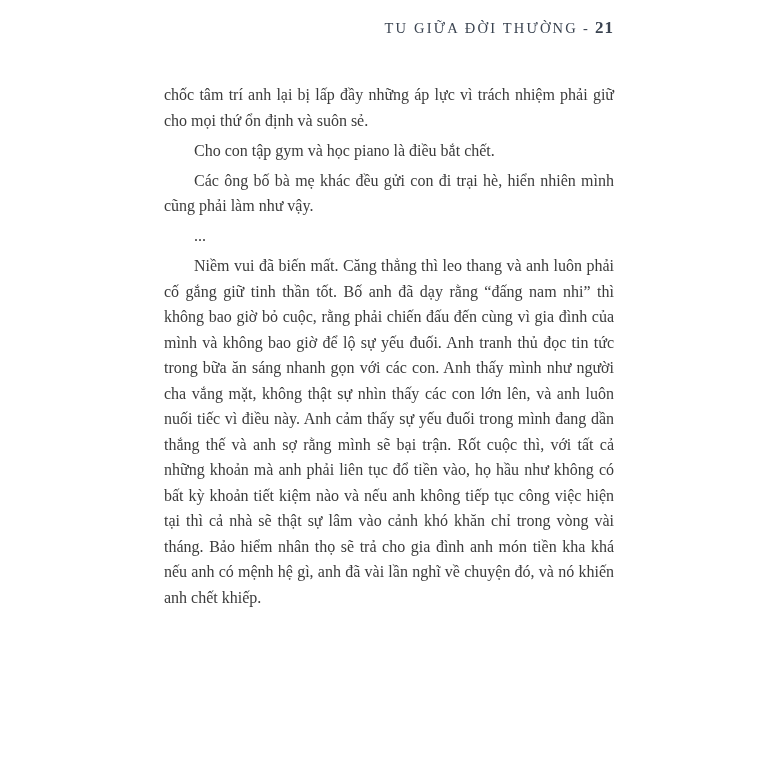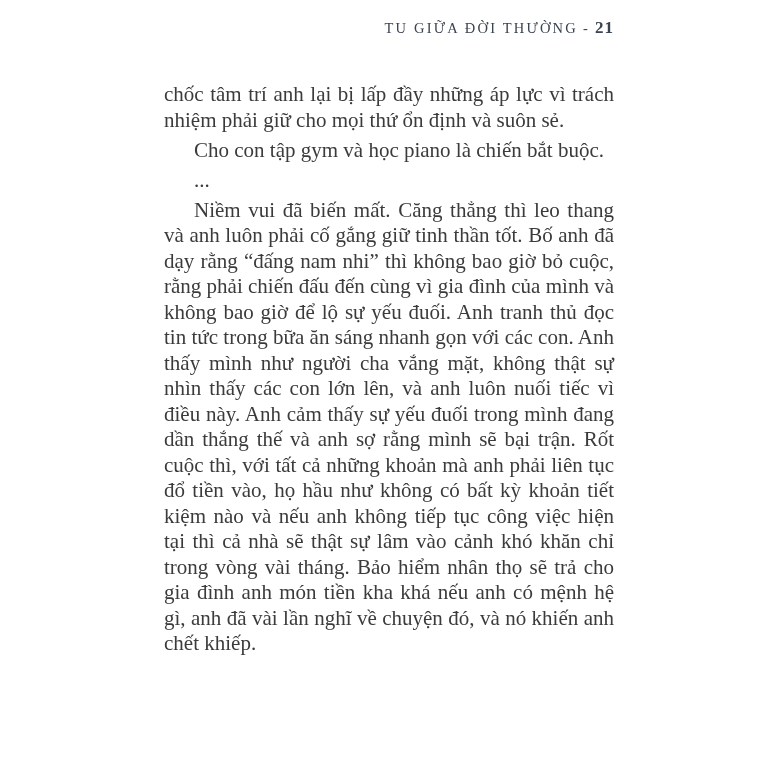--- a/index.html
+++ b/index.html
@@ -36,21 +36,21 @@
   .running-header .page-number {
     font-size: 17px;
     font-weight: bold;
     letter-spacing: 1px;
   }
   .text-block {
     position: absolute;
     top: 82px;
     left: 164px;
     width: 450px;
-    font-size: 21px;
+    font-size: 16px;
     line-height: 25.5px;
     text-align: justify;
     color: #3b3b3b;
     font-family: Liberation Serif, serif;
   }
   .text-block p {
     margin: 0 0 4.5px 0;
   }
   .text-block p.indent {
     text-indent: 30px;
@@ -60,17 +60,18 @@
 <body>
 
 <div class="book-page" style="background: rgb(255, 255, 255);">
   <div class="running-header" style="color: rgb(58, 67, 80);">
     <span>TU GIỮA ĐỜI THƯỜNG</span><span class="header-sep">-</span><span class="page-number">21</span>
   </div>
 
   <div class="text-block" style="color: rgb(59, 59, 59);">
 
   <p>chốc tâm trí anh lại bị lấp đầy những áp lực vì trách nhiệm phải giữ cho mọi thứ ổn định và suôn sẻ.</p>
-      <p class="indent">Cho con tập gym và học piano là chiến bắt buộc.</p>
+      <p class="indent">Cho con tập gym và học piano là điều bắt chết.</p>
+      <p class="indent">Các ông bố bà mẹ khác đều gửi con đi trại hè, hiển nhiên mình cũng phải làm như vậy.</p>
       <p class="indent">...</p>
       <p class="indent">Niềm vui đã biến mất. Căng thẳng thì leo thang và anh luôn phải cố gắng giữ tinh thần tốt. Bố anh đã dạy rằng “đấng nam nhi” thì không bao giờ bỏ cuộc, rằng phải chiến đấu đến cùng vì gia đình của mình và không bao giờ để lộ sự yếu đuối. Anh tranh thủ đọc tin tức trong bữa ăn sáng nhanh gọn với các con. Anh thấy mình như người cha vắng mặt, không thật sự nhìn thấy các con lớn lên, và anh luôn nuối tiếc vì điều này. Anh cảm thấy sự yếu đuối trong mình đang dần thắng thế và anh sợ rằng mình sẽ bại trận. Rốt cuộc thì, với tất cả những khoản mà anh phải liên tục đổ tiền vào, họ hầu như không có bất kỳ khoản tiết kiệm nào và nếu anh không tiếp tục công việc hiện tại thì cả nhà sẽ thật sự lâm vào cảnh khó khăn chỉ trong vòng vài tháng. Bảo hiểm nhân thọ sẽ trả cho gia đình anh món tiền kha khá nếu anh có mệnh hệ gì, anh đã vài lần nghĩ về chuyện đó, và nó khiến anh chết khiếp.</p>
     </div>
 </div>
 
 </body></html>

